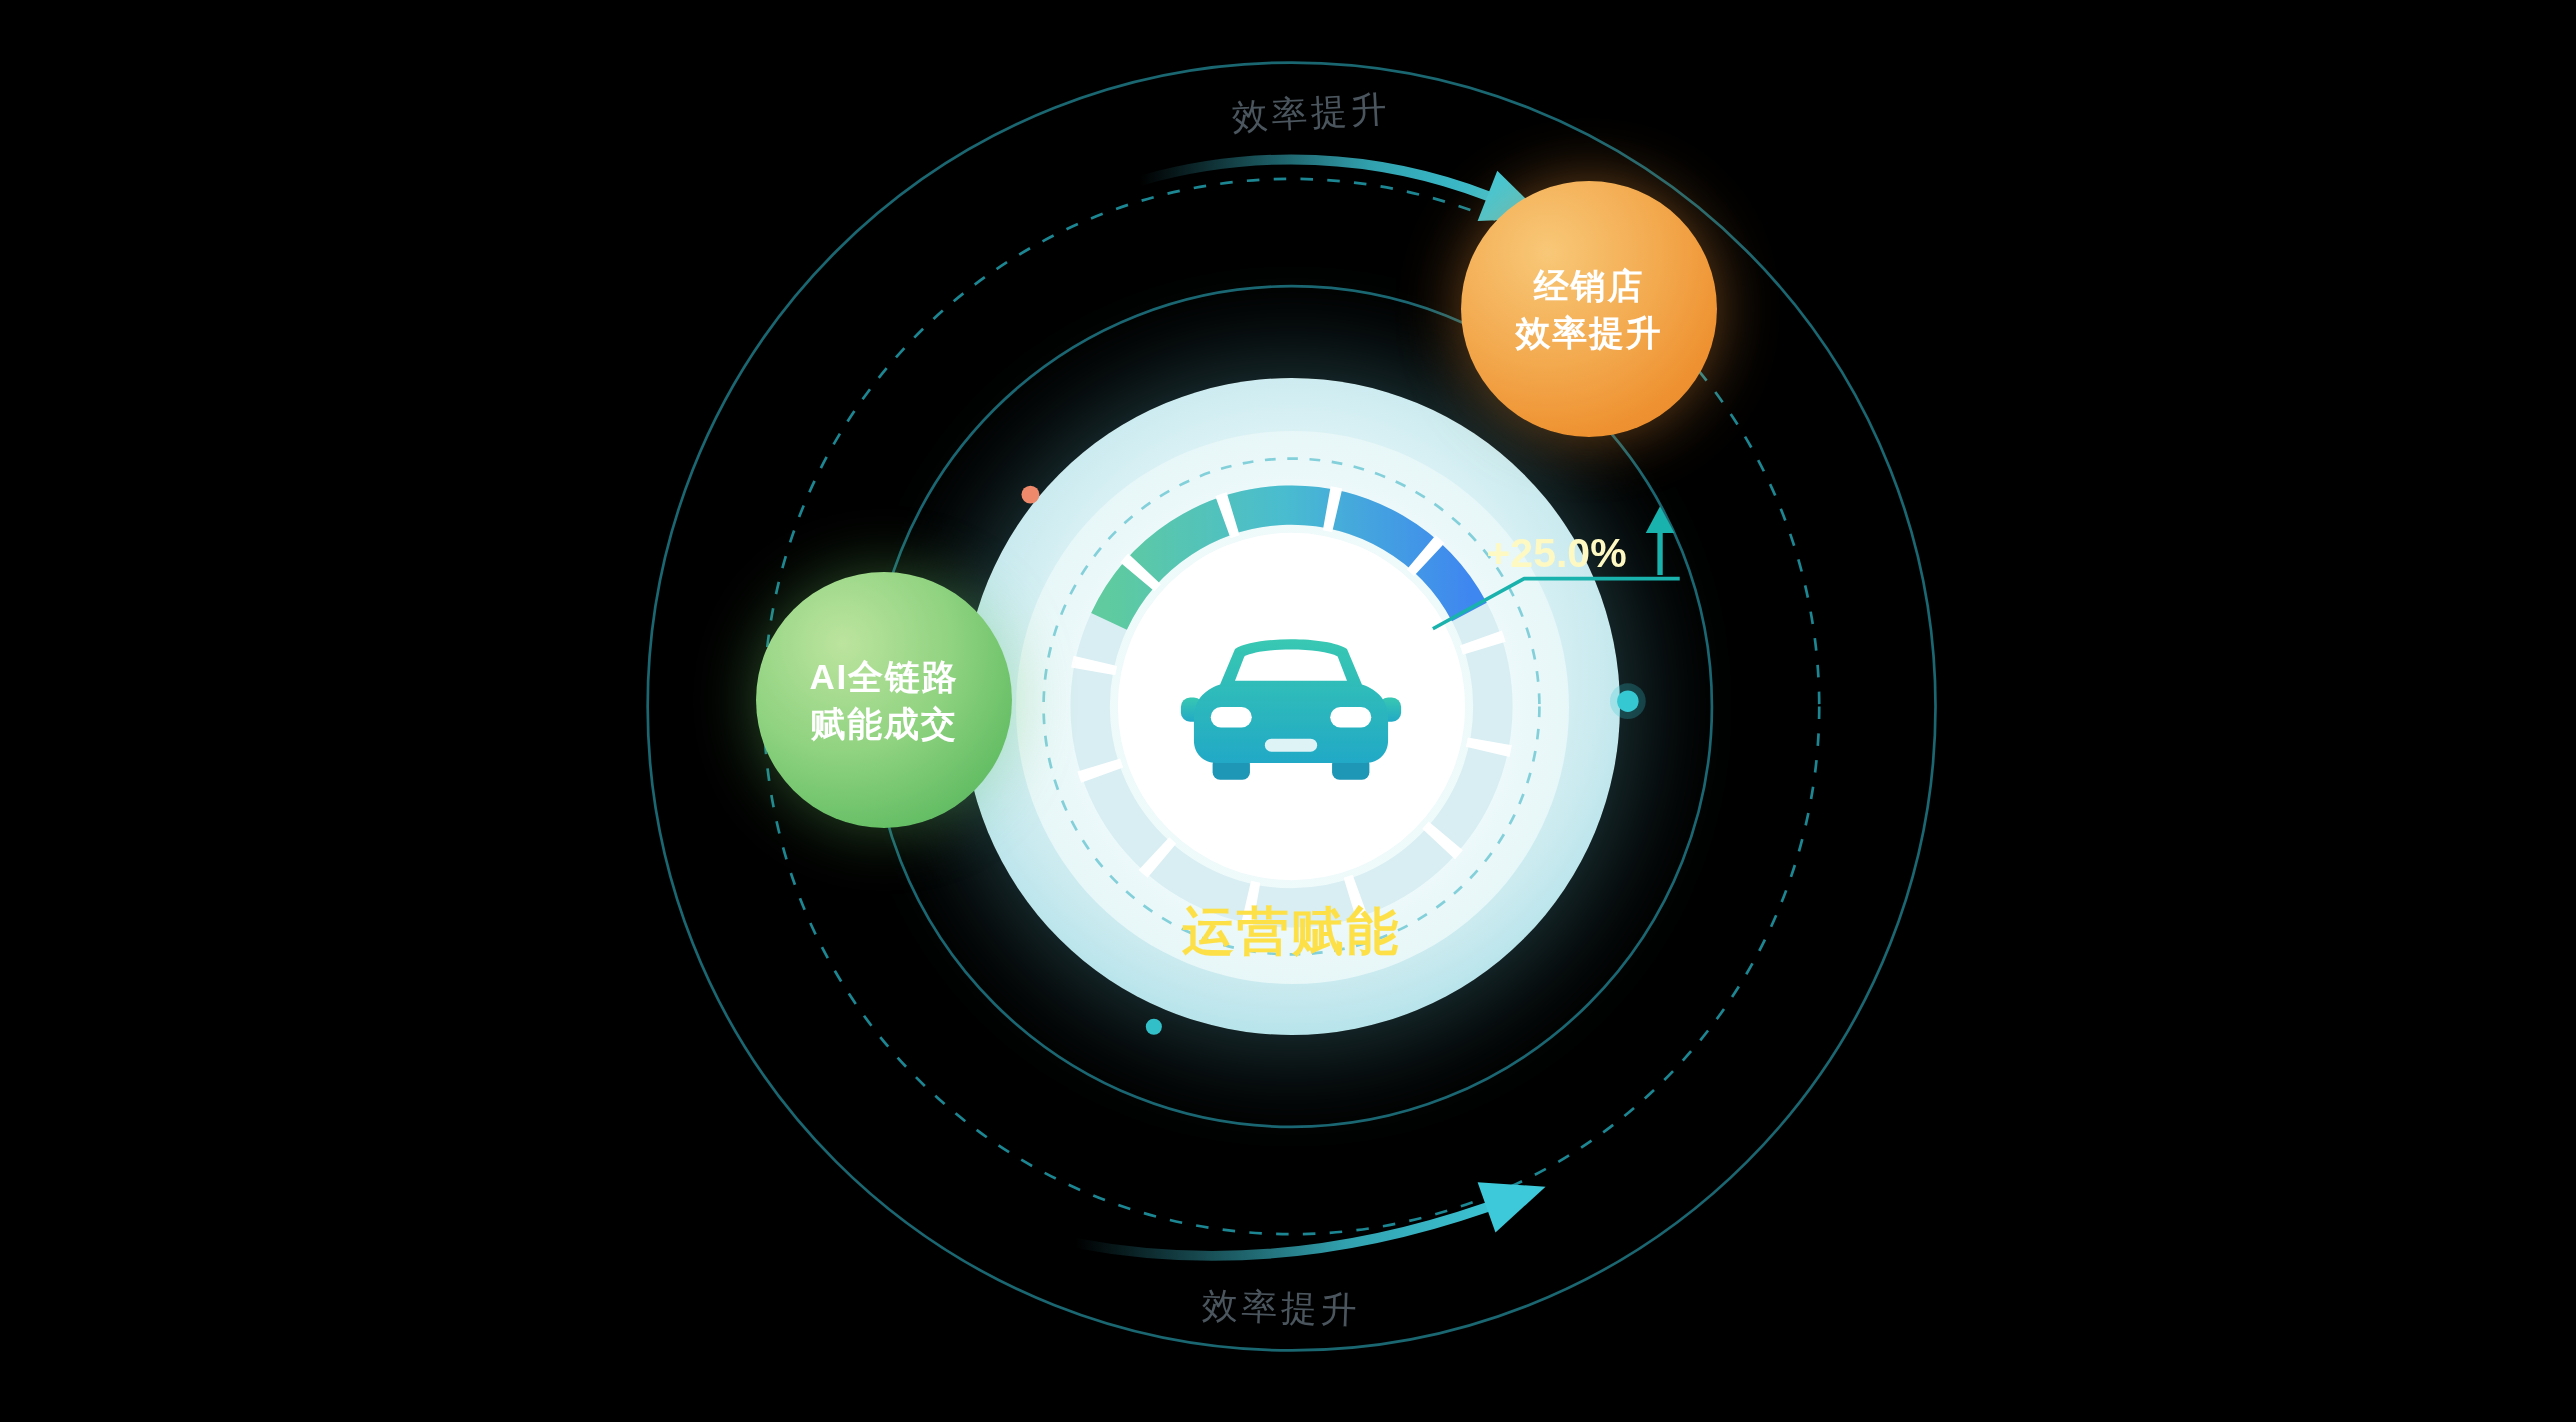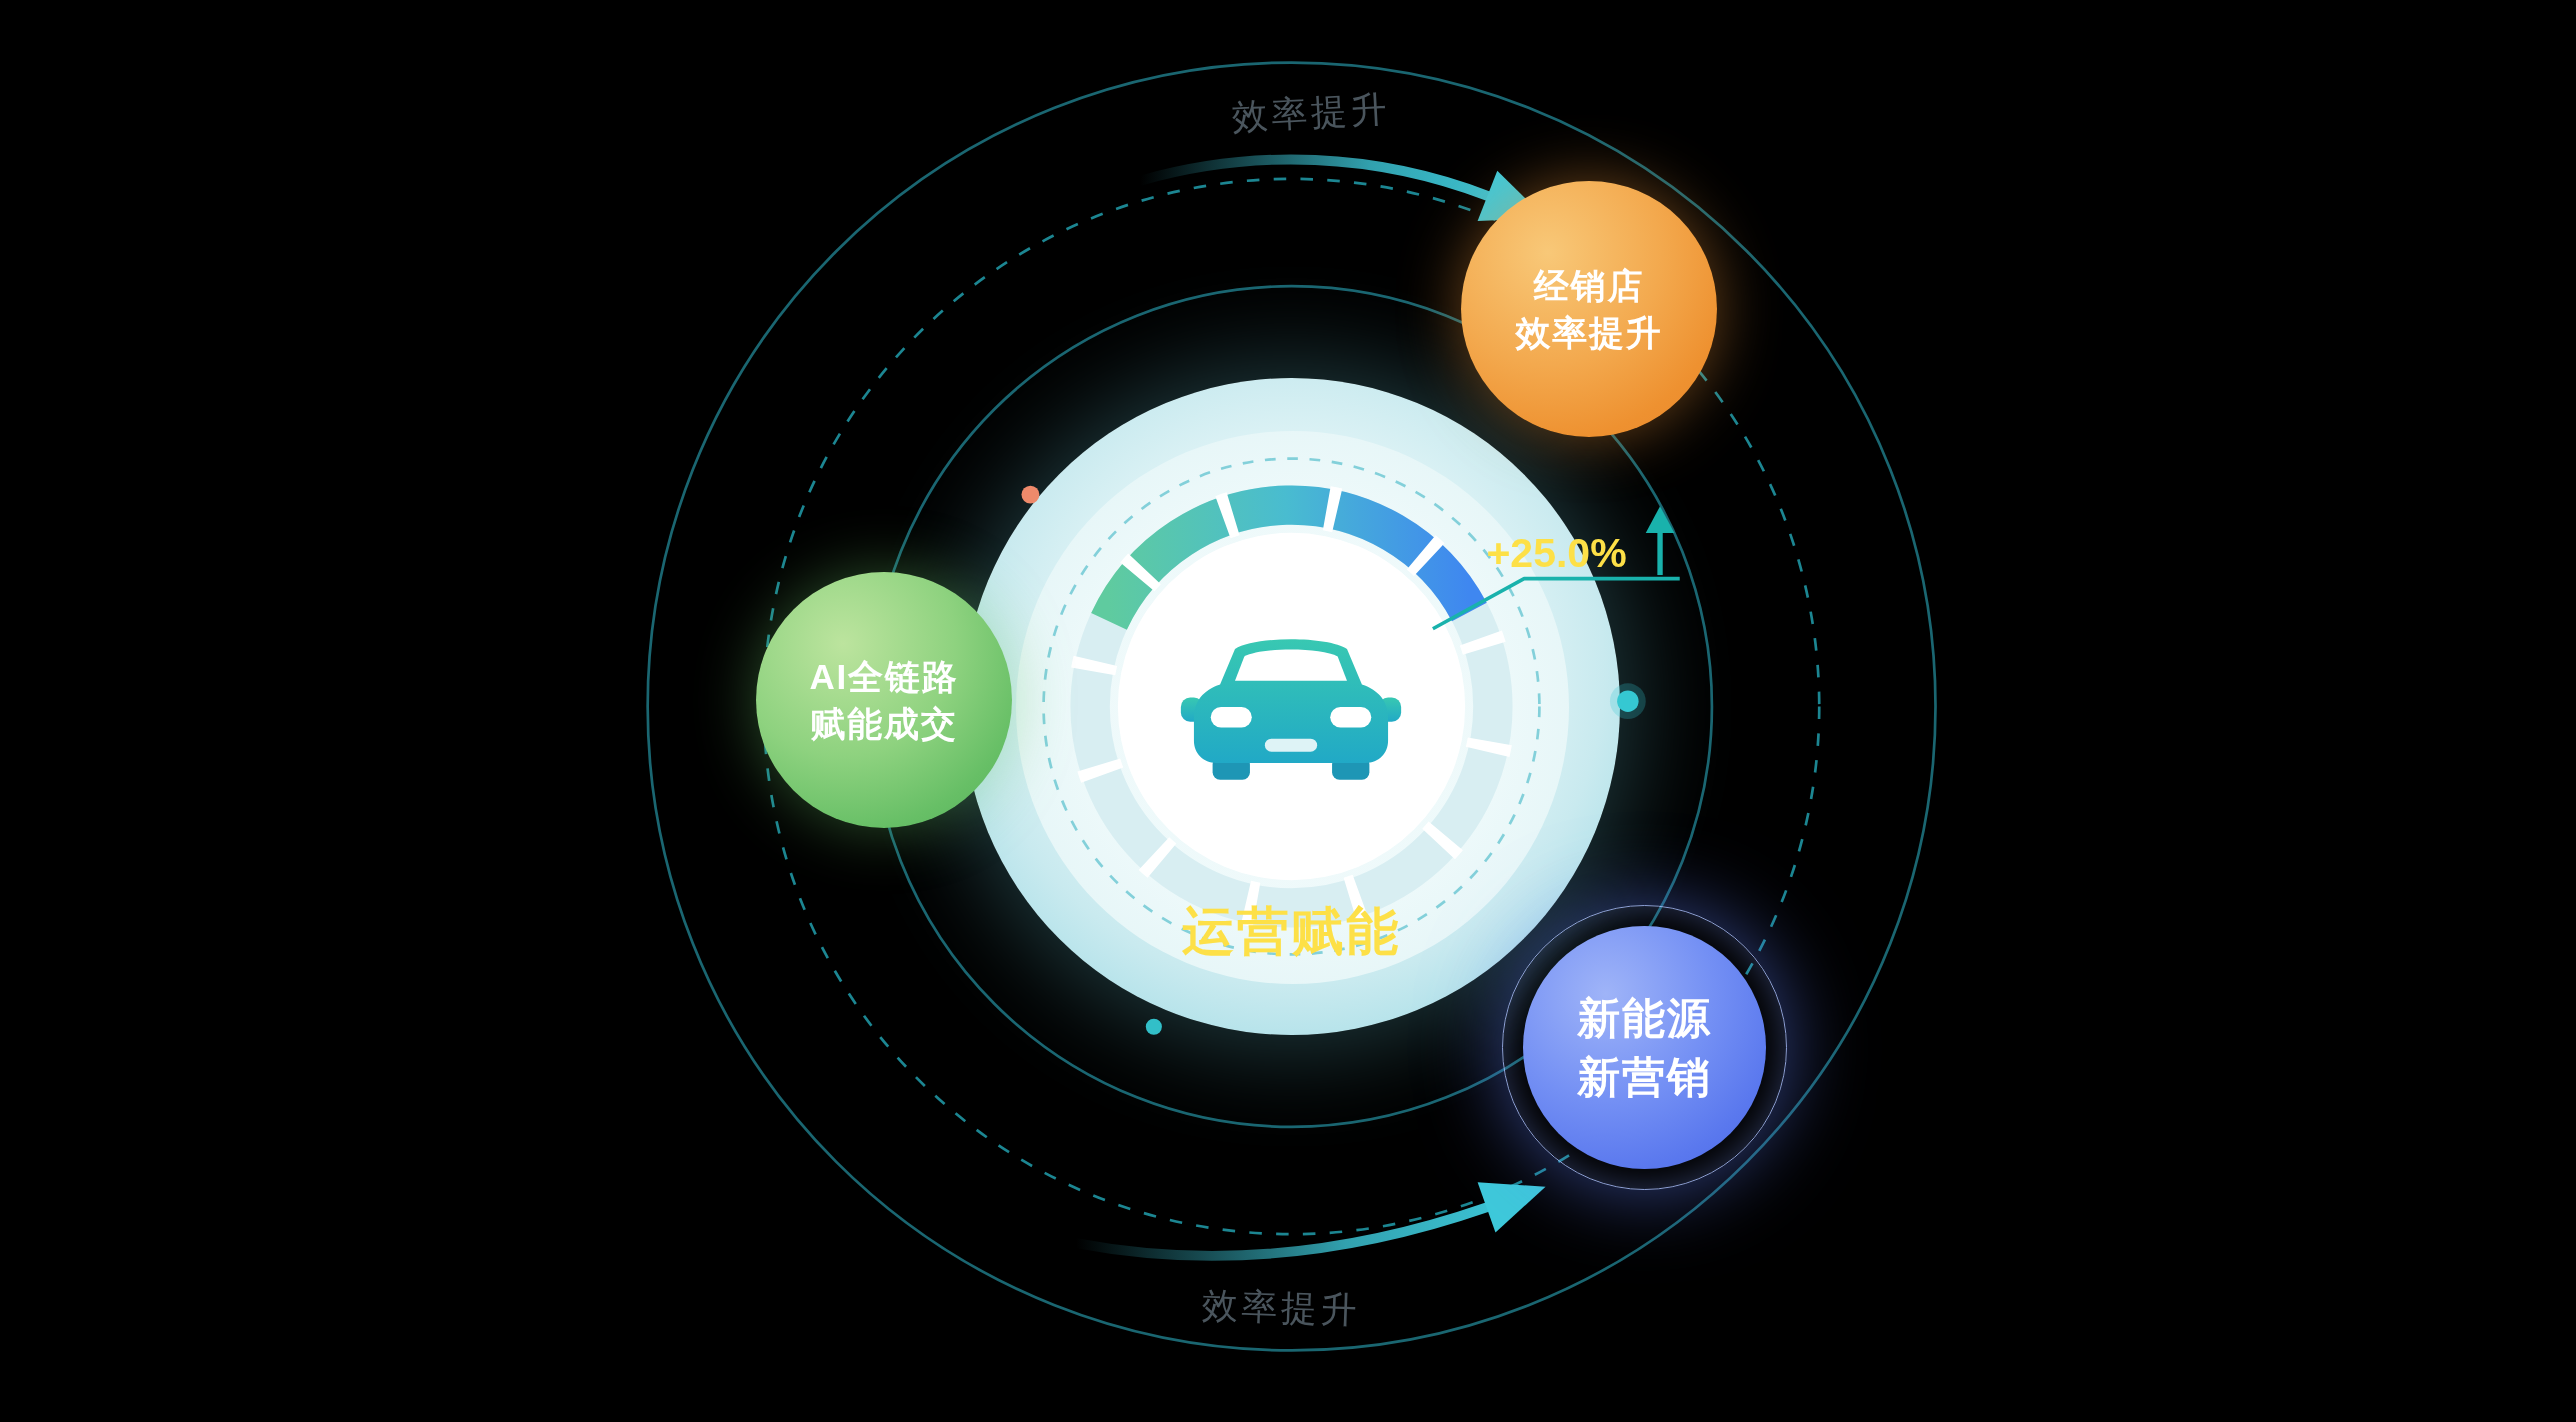--- a/index.html
+++ b/index.html
@@ -91,21 +91,21 @@
   }
 
   
   .metric {
     position: absolute;
     left: 1458px; top: 530px;
     width: 197px;
     text-align: center;
     font-size: 41px;
     font-weight: 600;
-    color: #fde047;
+    color: #fef9c3;
     z-index: 6;
   }
 
   
   .bubble {
     position: absolute;
     border-radius: 50%;
     display: flex;
     flex-direction: column;
     align-items: center;
@@ -250,21 +250,15 @@
   <div class="bubble bubble-dealer">
     <div>经销店</div>
     <div>效率提升</div>
   </div>
 
   <div class="bubble bubble-ai">
     <div>AI全链路</div>
     <div>赋能成交</div>
   </div>
 
-  <div class="bubble-nev-ring">
-    <div class="bubble-nev-core">
-      <div>新能源</div>
-      <div>新营销</div>
-    </div>
-  </div>
 
 </div>
 
 
 </body></html>

